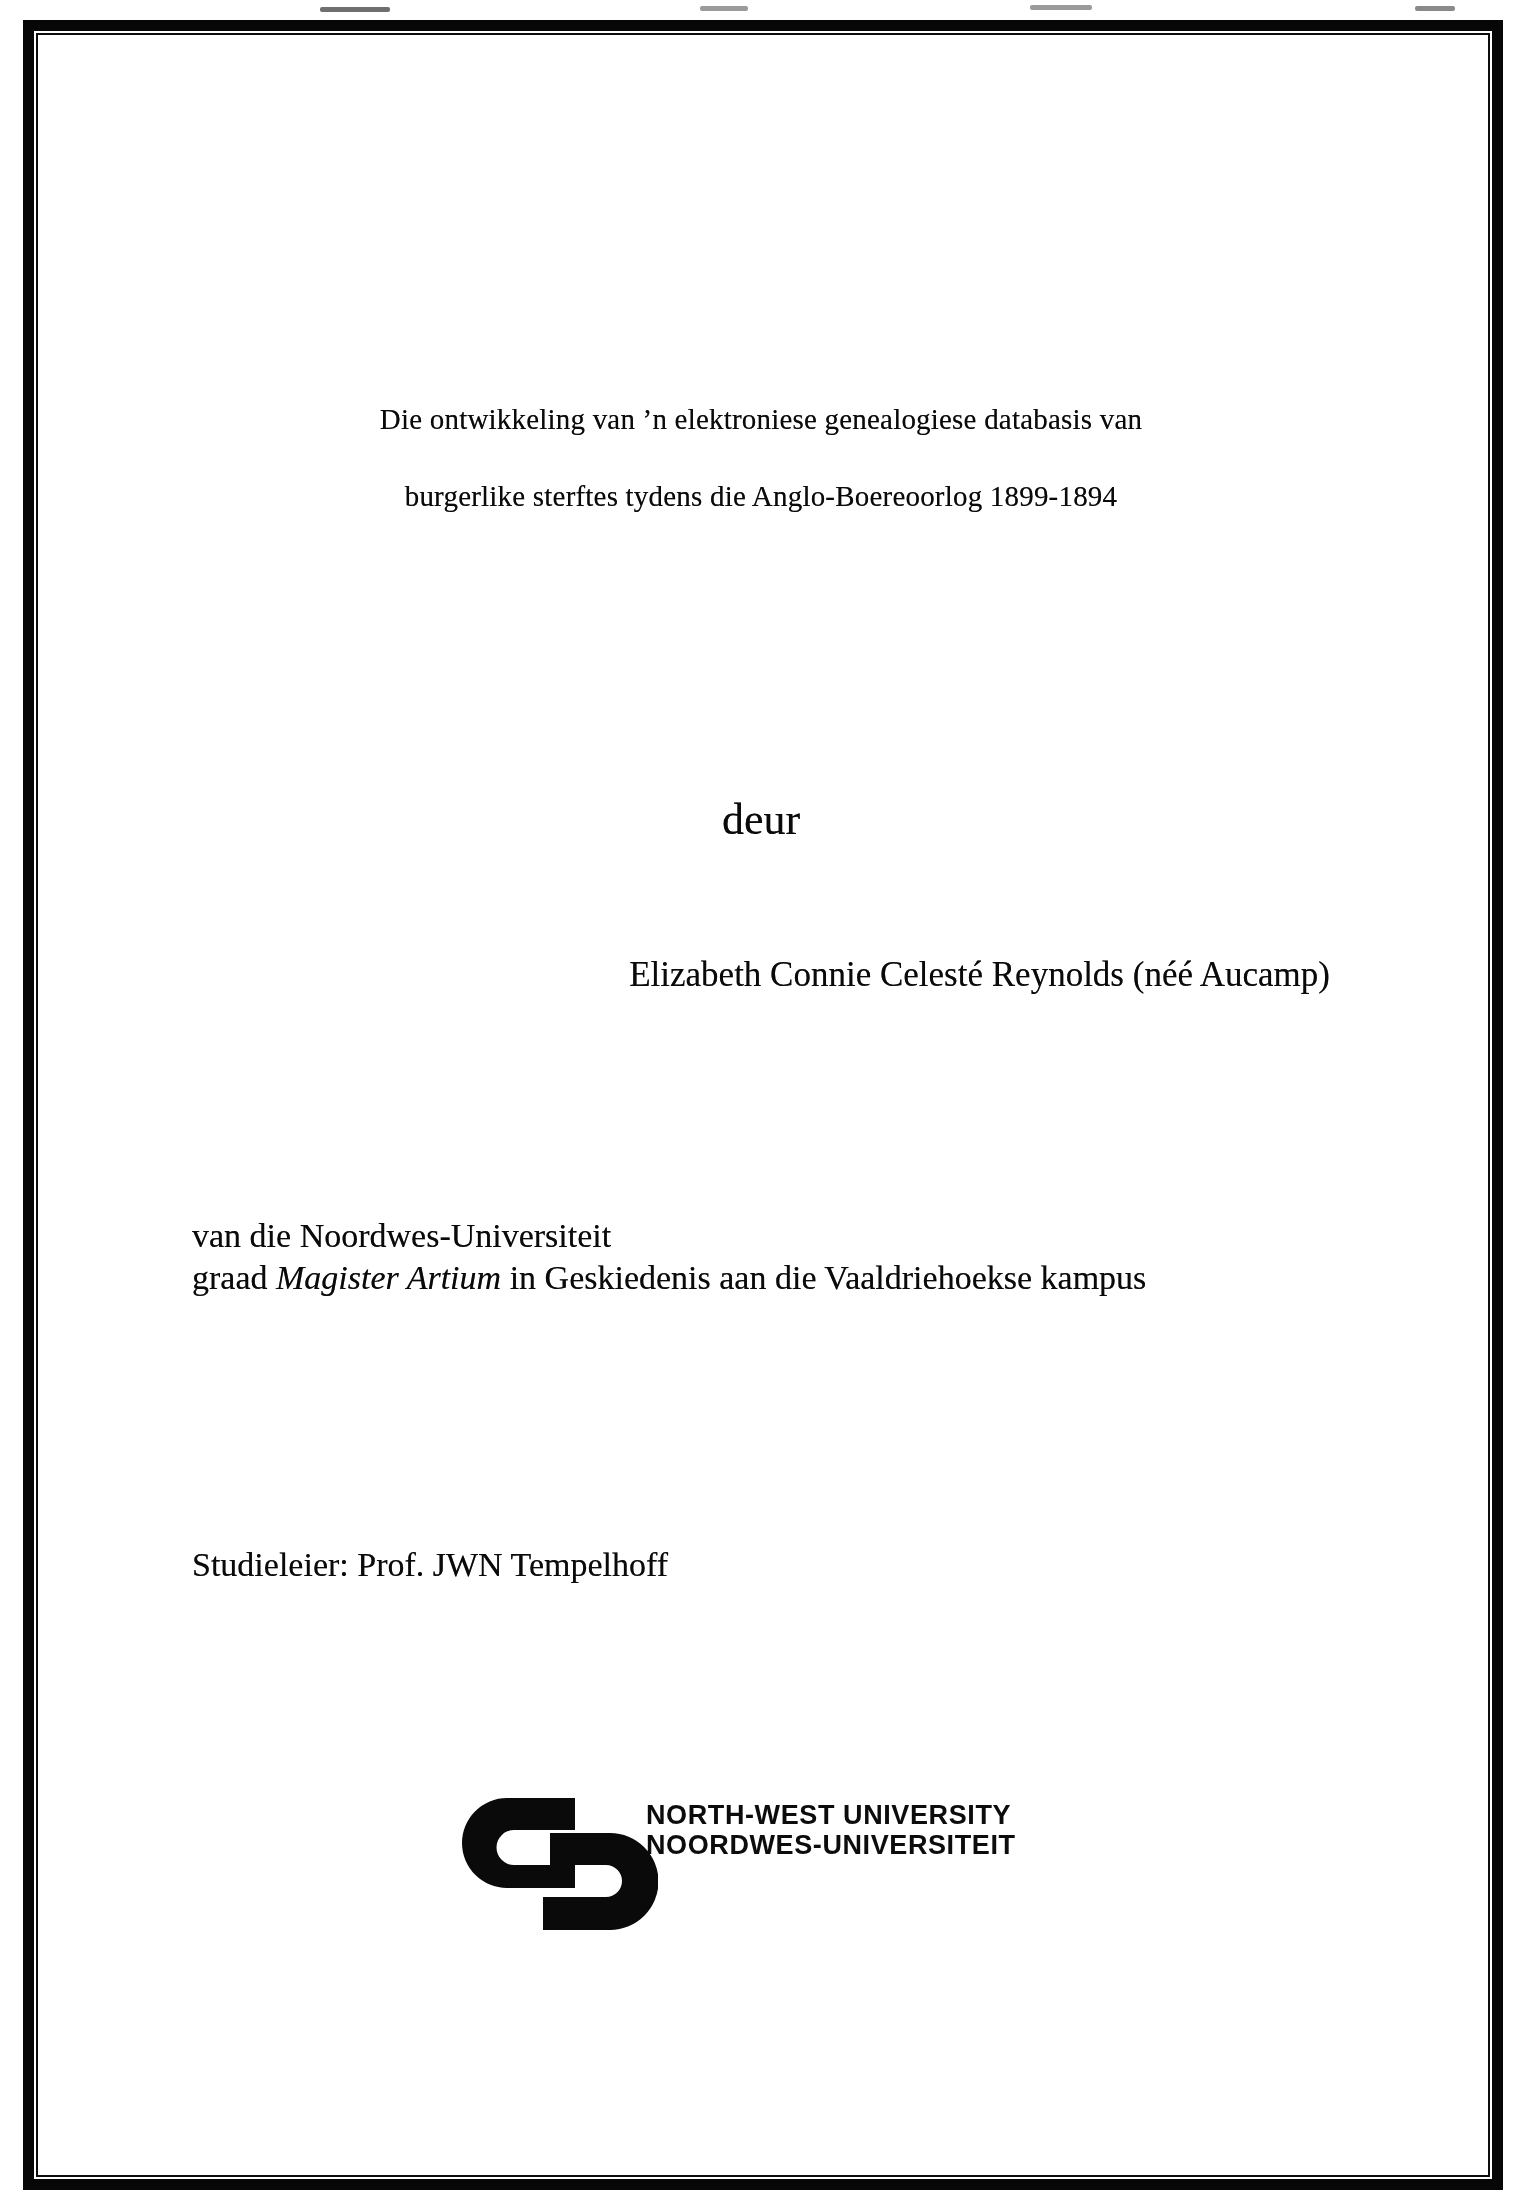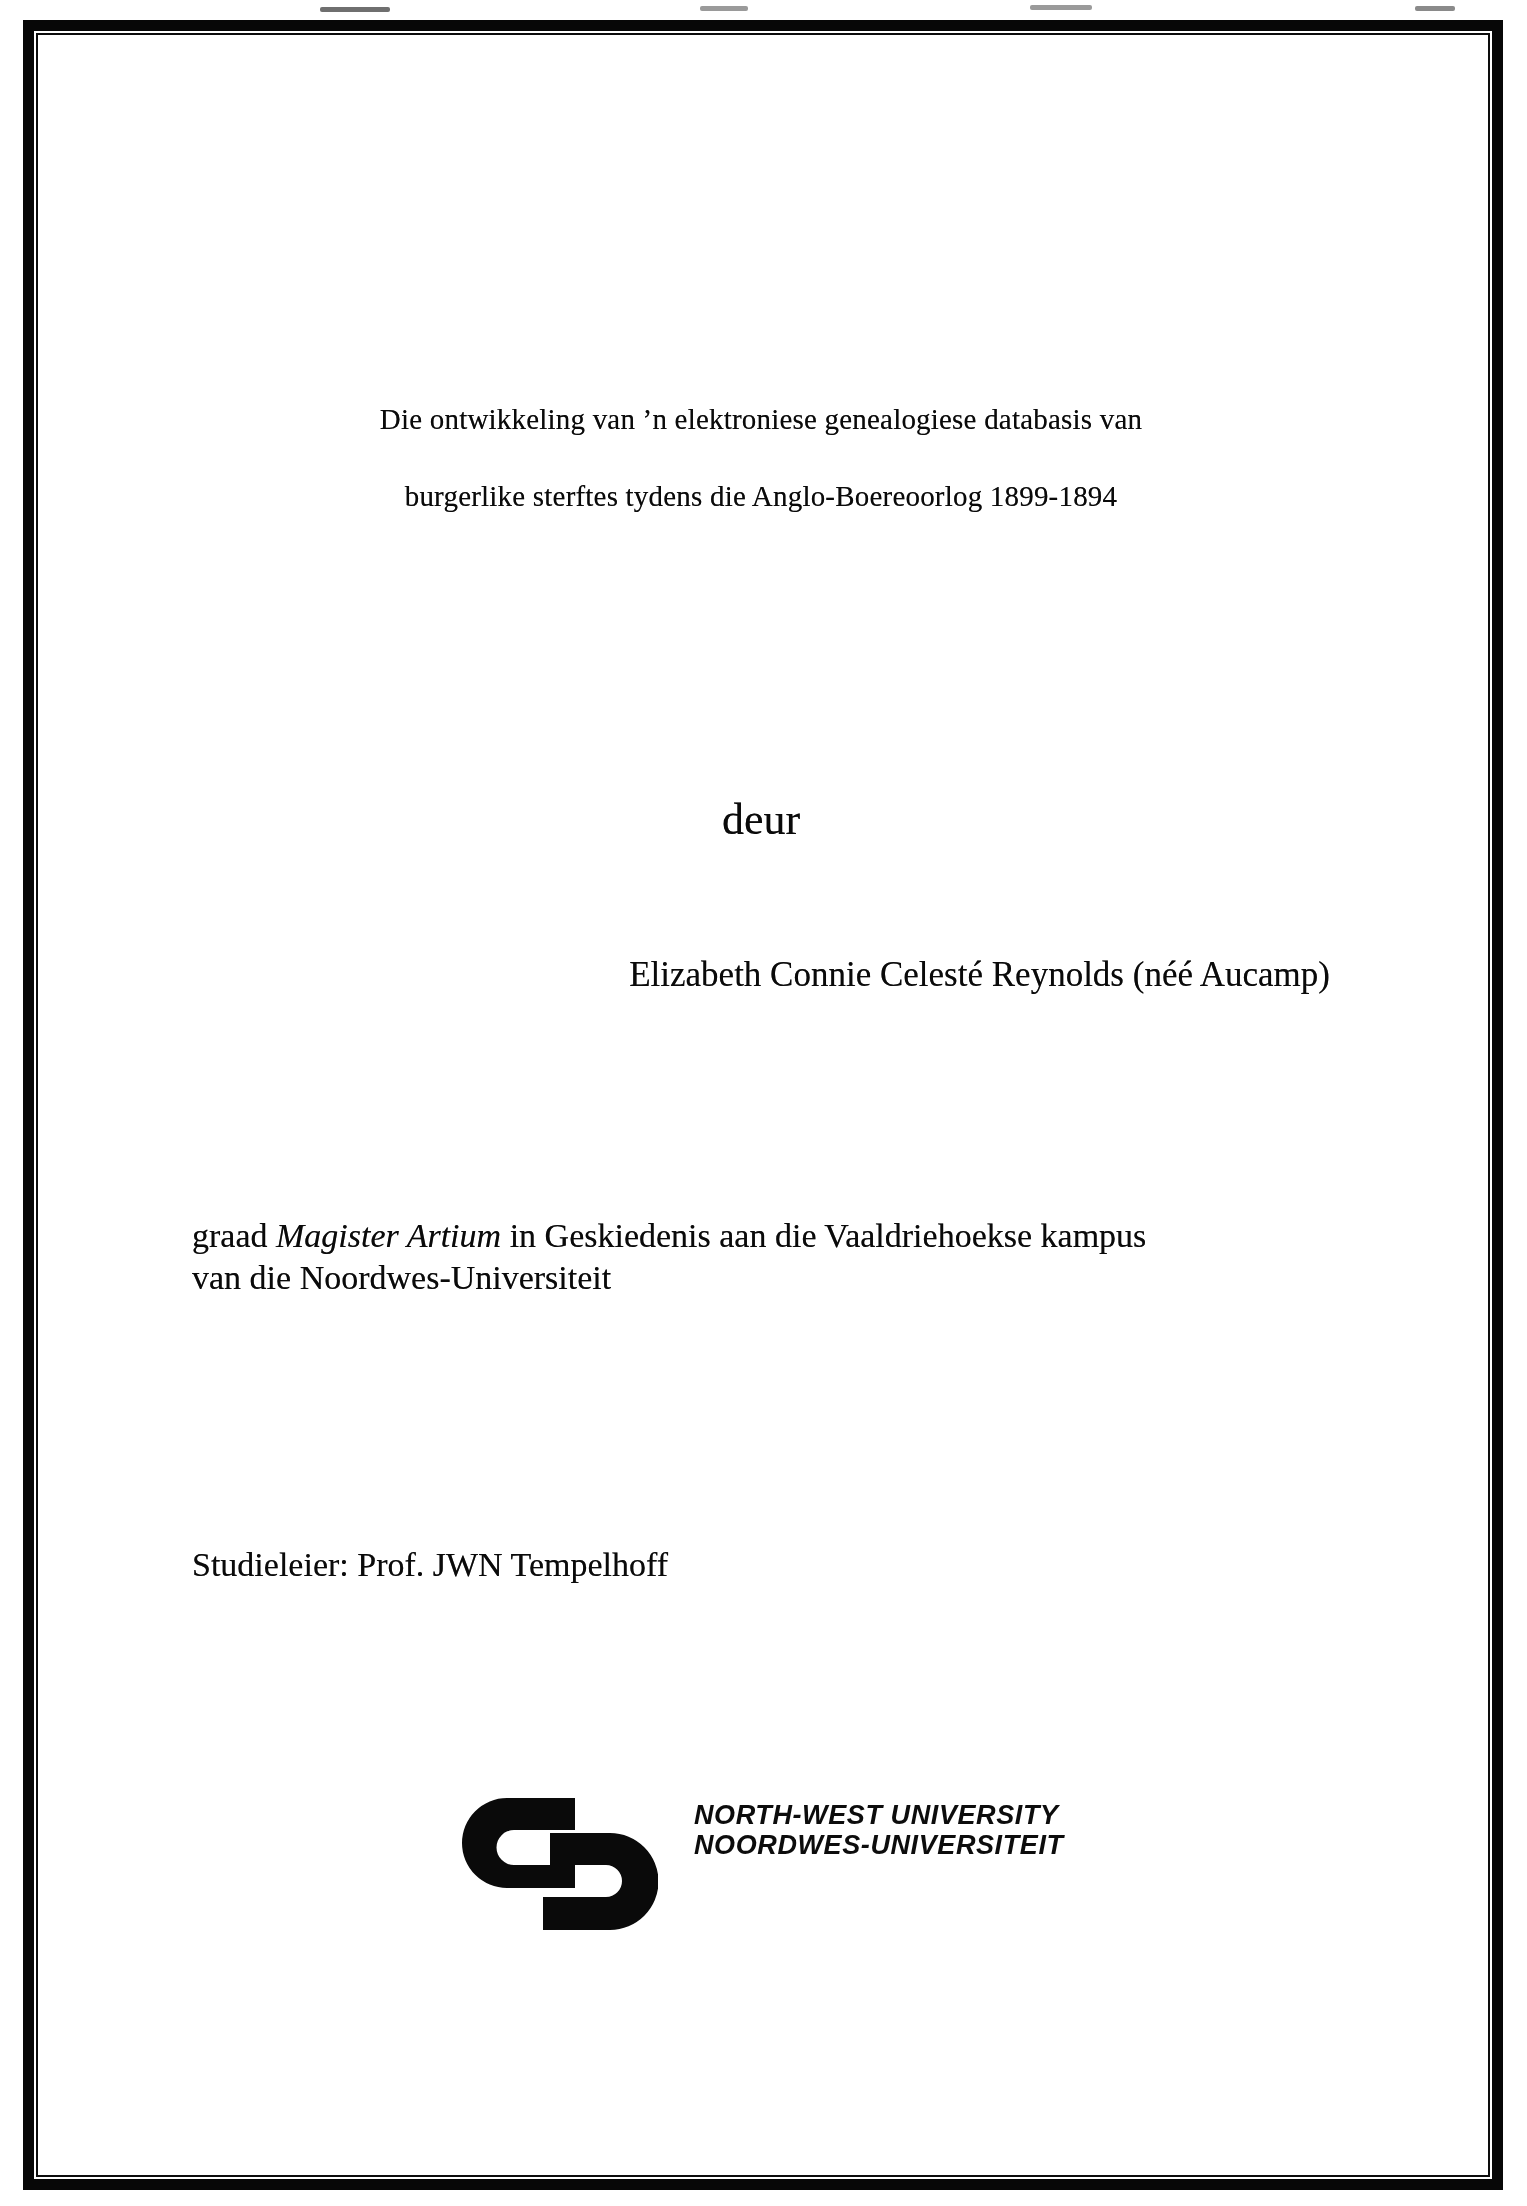--- a/index.html
+++ b/index.html
@@ -69,21 +69,21 @@
   .logo-mark { position: absolute; left: 462px; top: 1798px; width: 196px; height: 132px; }
   .logo-text {
     position: absolute; left: 585px; top: 1800px;
     font-family: "Liberation Sans", sans-serif;
     font-weight: 700;
     font-size: 27px; line-height: 30px;
     color: #0c0c0c;
     white-space: nowrap;
   }
   .logo-text .l1 { display: inline-block; transform: scaleX(0.88); transform-origin: 0 0; letter-spacing: -0.5px; }
-  .logo-text .l2, .logo-text .l3 { margin-left: 109px; letter-spacing: 0.6px; font-style: italic; }
+  .logo-text .l2, .logo-text .l3 { margin-left: 61px; letter-spacing: 0.6px; }
 </style>
 </head>
 <body>
 
 <div class="page-frame">
   <div class="page-frame-inner"></div>
 </div>
 
 <div class="scan-artifact a1"></div>
 <div class="scan-artifact a2"></div>
@@ -93,22 +93,22 @@
 <div class="center-col thesis-title serif-text">
   <div>Die ontwikkeling van ’n elektroniese genealogiese databasis van</div>
   <div>burgerlike sterftes tydens die Anglo-Boereoorlog 1899-1894</div>
 </div>
 
 <div class="center-col byline serif-text">deur</div>
 
 <div class="center-col author-line serif-text">Elizabeth Connie Celesté Reynolds (néé Aucamp)</div>
 
 <div class="declaration serif-text">
+  <div>van die Noordwes-Universiteit</div>
   <div><span>graad </span><span class="degree-italic">Magister Artium</span><span> in Geskiedenis aan die Vaaldriehoekse kampus</span></div>
-  <div>van die Noordwes-Universiteit</div>
 </div>
 
 <div class="supervisor-block serif-text">
   <div>Studieleier: Prof. JWN Tempelhoff</div>
 </div>
 
 <svg class="logo-mark" viewBox="0 0 196 132" aria-hidden="true">
   <path d="M113,0 H45 A45,45 0 0 0 45,90 H113 V67 H52 A17.5,17.5 0 0 1 52,32 H113 Z" fill="#0a0a0a"></path>
   <path d="M88,35 H148 A48.5,48.5 0 0 1 148,132 H81 V99 H144 A16,16 0 0 0 144,67 H88 Z" fill="#0a0a0a"></path>
 </svg>

